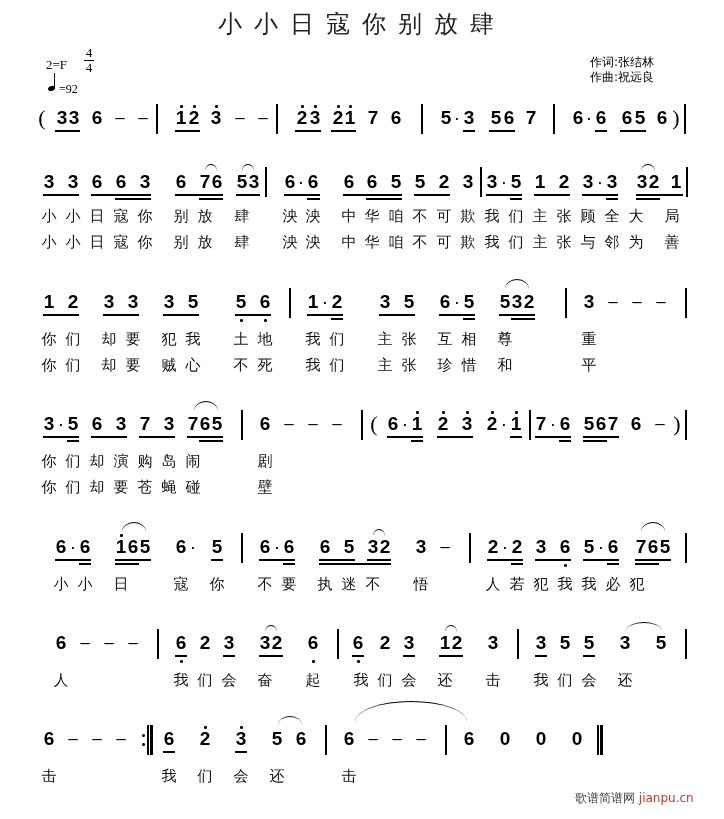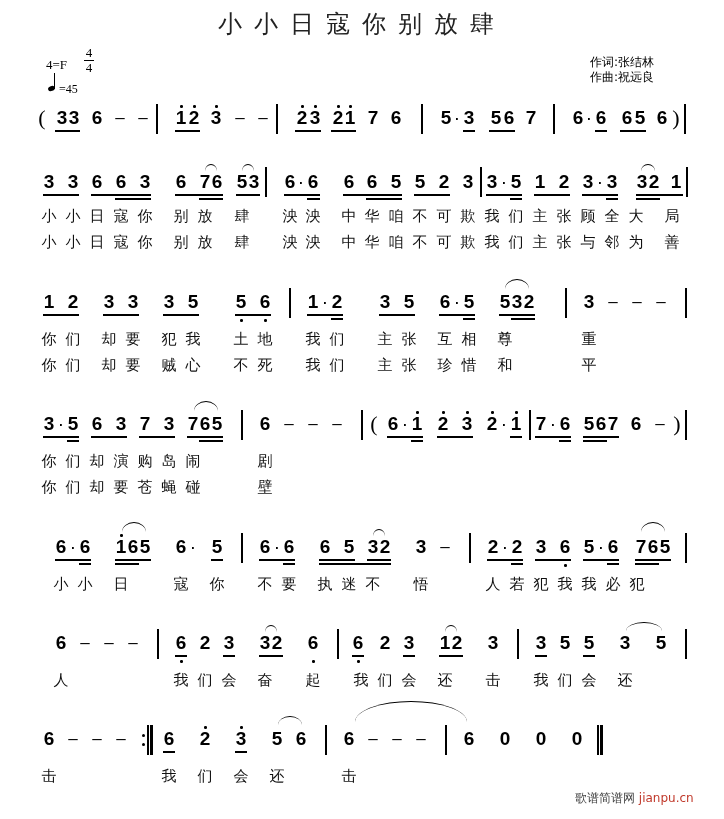--- a/index.html
+++ b/index.html
@@ -21,30 +21,30 @@
   .watermark{position:absolute;left:575px;top:790px;font-size:12px;color:#444;}
   .watermark .site{color:#c0392b;}
   .repeat-dots{position:absolute;width:3px;}
   .repeat-dots span{display:block;width:3px;height:3px;background:#000;border-radius:50%;margin:6px 0;}
 </style>
 </head>
 <body>
 
 <div class="title">小小日寇你别放肆</div>
 
-<div class="meta" style="left:46px;top:57px;">4=F</div>
+<div class="meta" style="left:46px;top:57px;">2=F</div>
 <div class="meta" style="left:84px;top:46px;text-align:center;width:10px;line-height:14px;">
   <div>4</div>
   <div style="border-top:1px solid #000;">4</div>
 </div>
 <div style="position:absolute;left:48px;top:73px;width:9px;height:20px;">
   <div style="position:absolute;left:6px;top:0;width:1.3px;height:16px;background:#000;"></div>
   <div style="position:absolute;left:0;top:13px;width:7px;height:5px;background:#000;border-radius:50%;transform:rotate(-20deg);"></div>
 </div>
-<div class="meta" style="left:59px;top:82px;font-size:12px;">=45</div>
+<div class="meta" style="left:59px;top:82px;font-size:12px;">=92</div>
 
 <div class="credits">
   <div>作词:张结林</div>
   <div>作曲:祝远良</div>
 </div>
 
 <div class="row" style="top:107px;">
   <span class="paren" style="left:42px;">(</span>
   <span class="n" style="left:62px;">3</span>
   <span class="n" style="left:74px;">3</span>

